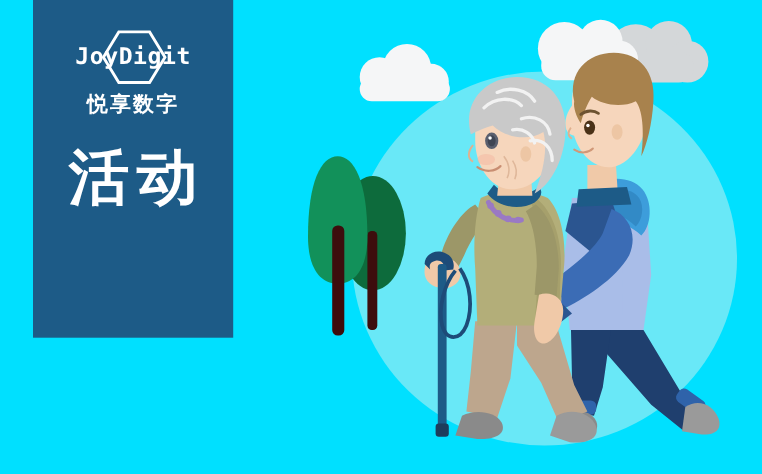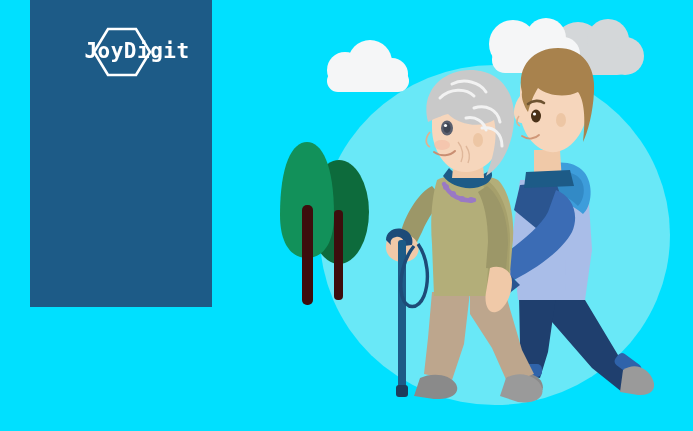--- a/index.html
+++ b/index.html
@@ -15,21 +15,21 @@
   
   #panel{
     position:absolute;left:30px;top:0;width:182px;height:307px;
     background:#1d5b87;
     display:flex;flex-direction:column;align-items:center;
     box-sizing:border-box;padding-top:26px;
   }
   #logo-wrap{position:relative;width:136px;height:52px;}
   #logo-hex{position:absolute;left:38px;top:0;width:62px;height:52px;}
   #logo-text{
-    position:absolute;left:16px;top:10px;width:136px;
+    position:absolute;left:0;top:10px;width:136px;
     text-align:center;
     color:#ffffff;
     font-family:"DejaVu Sans Mono","Liberation Mono",monospace;
     font-size:21px;font-weight:bold;letter-spacing:0.5px;
     line-height:30px;
   }
   #brand-cn{
     margin-top:4px;
     color:#ffffff;
     font-size:19px;font-weight:bold;letter-spacing:2px;
@@ -206,19 +206,21 @@
 
   <div id="panel">
 
     <div id="logo-wrap">
       <svg id="logo-hex" viewBox="0 0 62 52">
         <polygon points="17,3 45,3 59,26 45,49 17,49 3,26" fill="none" stroke="#ffffff" stroke-width="2.6"></polygon>
       </svg>
       <div id="logo-text">JoyDigit</div>
     </div>
 
+    <div id="brand-cn">悦享数字</div>
 
     <div id="title-cn">
+      <div>活动</div>
     </div>
 
   </div>
 
 </div>
 
 </body></html>

